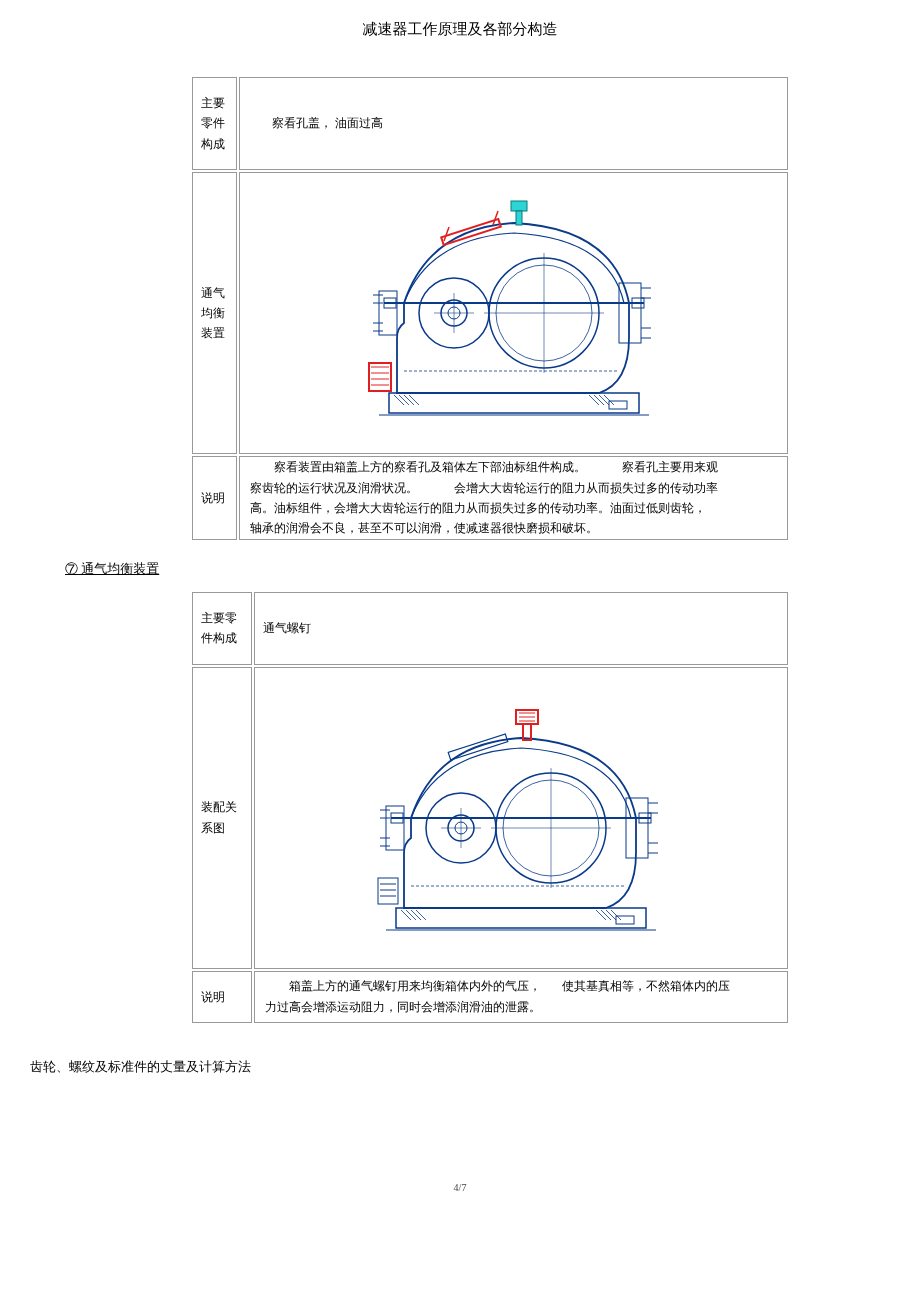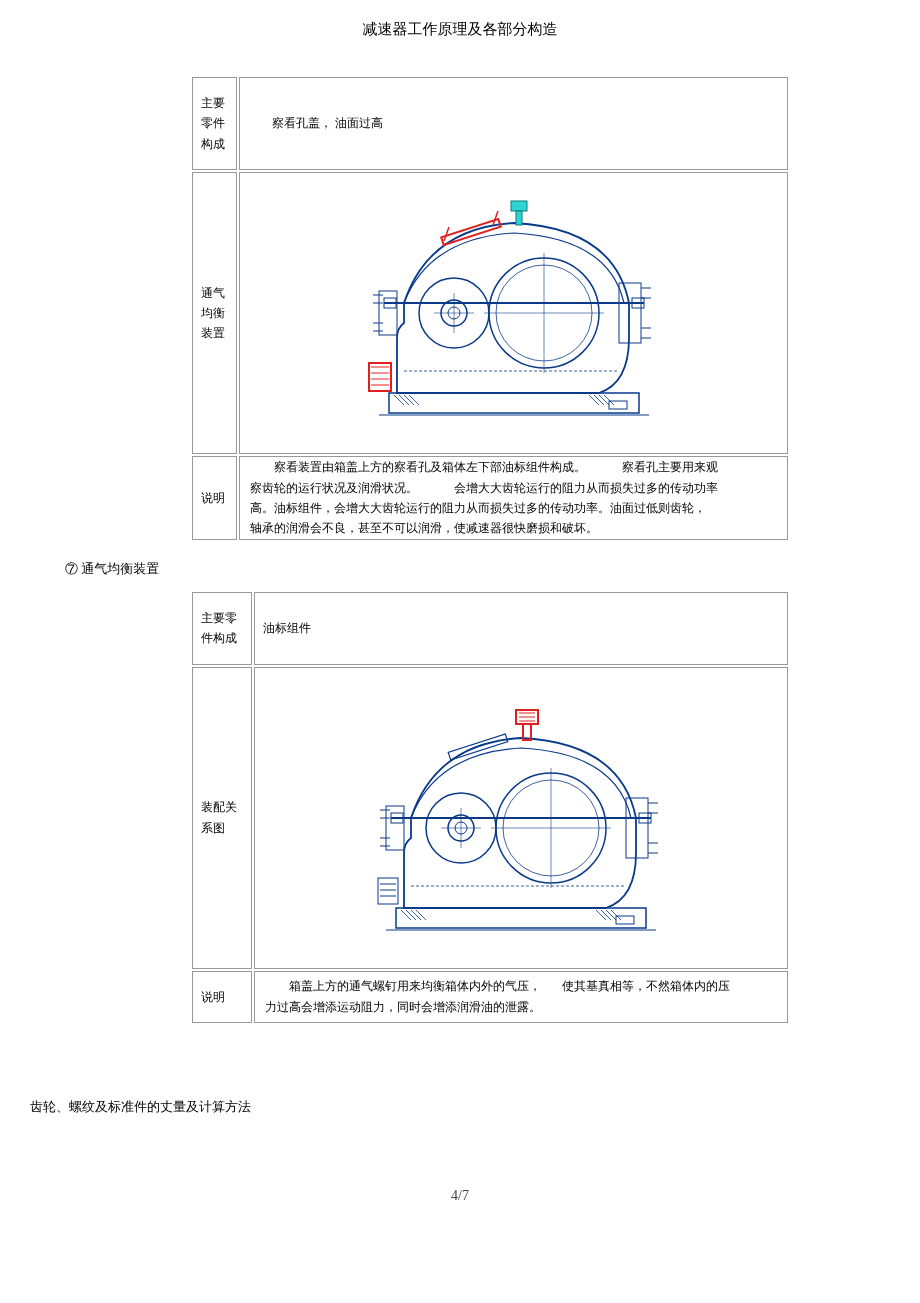--- a/index.html
+++ b/index.html
@@ -51,31 +51,32 @@
       margin: 0 auto;
     }
     .desc-cell {
       line-height: 2;
       text-align: justify;
       padding: 0 10px !important;
     }
     .section-num {
       margin: 18px 0 12px 35px;
       font-size: 13px;
+      text-decoration: underline;
     }
     .bottom-heading {
-      margin-top: 73px;
+      margin-top: 33px;
       margin-bottom: 50px;
       font-size: 13px;
     }
     .pagenum {
       text-align: center;
-      font-size: 14px;
+      font-size: 10px;
       color: #444;
-      margin-top: 72px;
+      margin-top: 106px;
     }
     .indent { display: inline-block; width: 2em; }
   </style>
 </head>
 <body>
 
 <div class="header-title">减速器工作原理及各部分构造</div>
 
 <table class="table-block">
   <tbody>
@@ -179,21 +180,21 @@
   </tr>
 </tbody>
   </table>
 
 <div class="section-num">⑦   通气均衡装置</div>
 
 <table class="table-block">
   <tbody>
       <tr>
     <td class="label2">主要零件构成</td>
-    <td>油标组件</td>
+    <td>通气螺钉</td>
   </tr>
   <tr>
     <td class="label2">装配关系图</td>
     <td class="diagram-cell2">
 
       <svg class="diagram-svg" width="330" height="280" viewBox="0 0 330 280">
         <g transform="translate(0,10)">
 
         <rect x="40" y="220" width="250" height="20" fill="none" stroke="#0a3a8a" stroke-width="1.5"></rect>
         <line x1="30" y1="242" x2="300" y2="242" stroke="#0a3a8a" stroke-width="1"></line>

